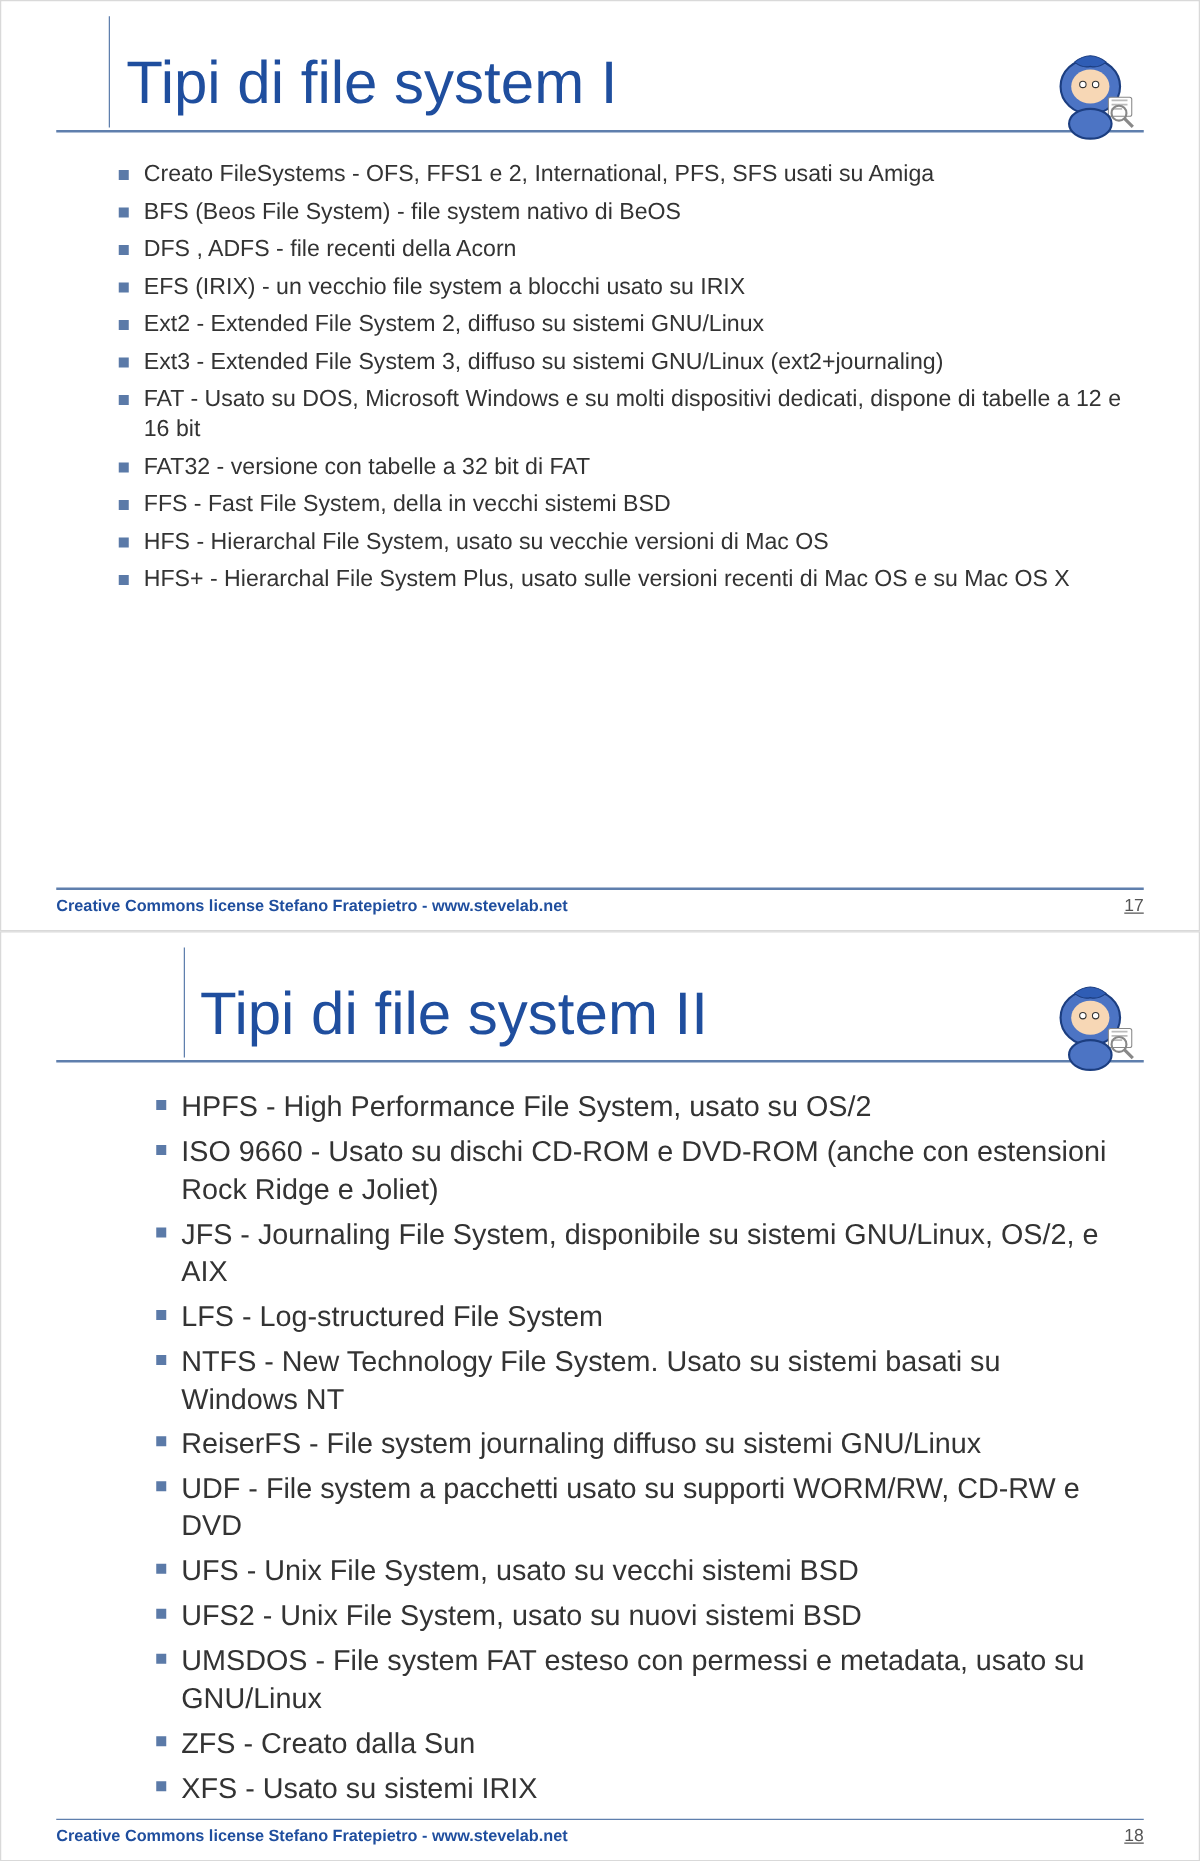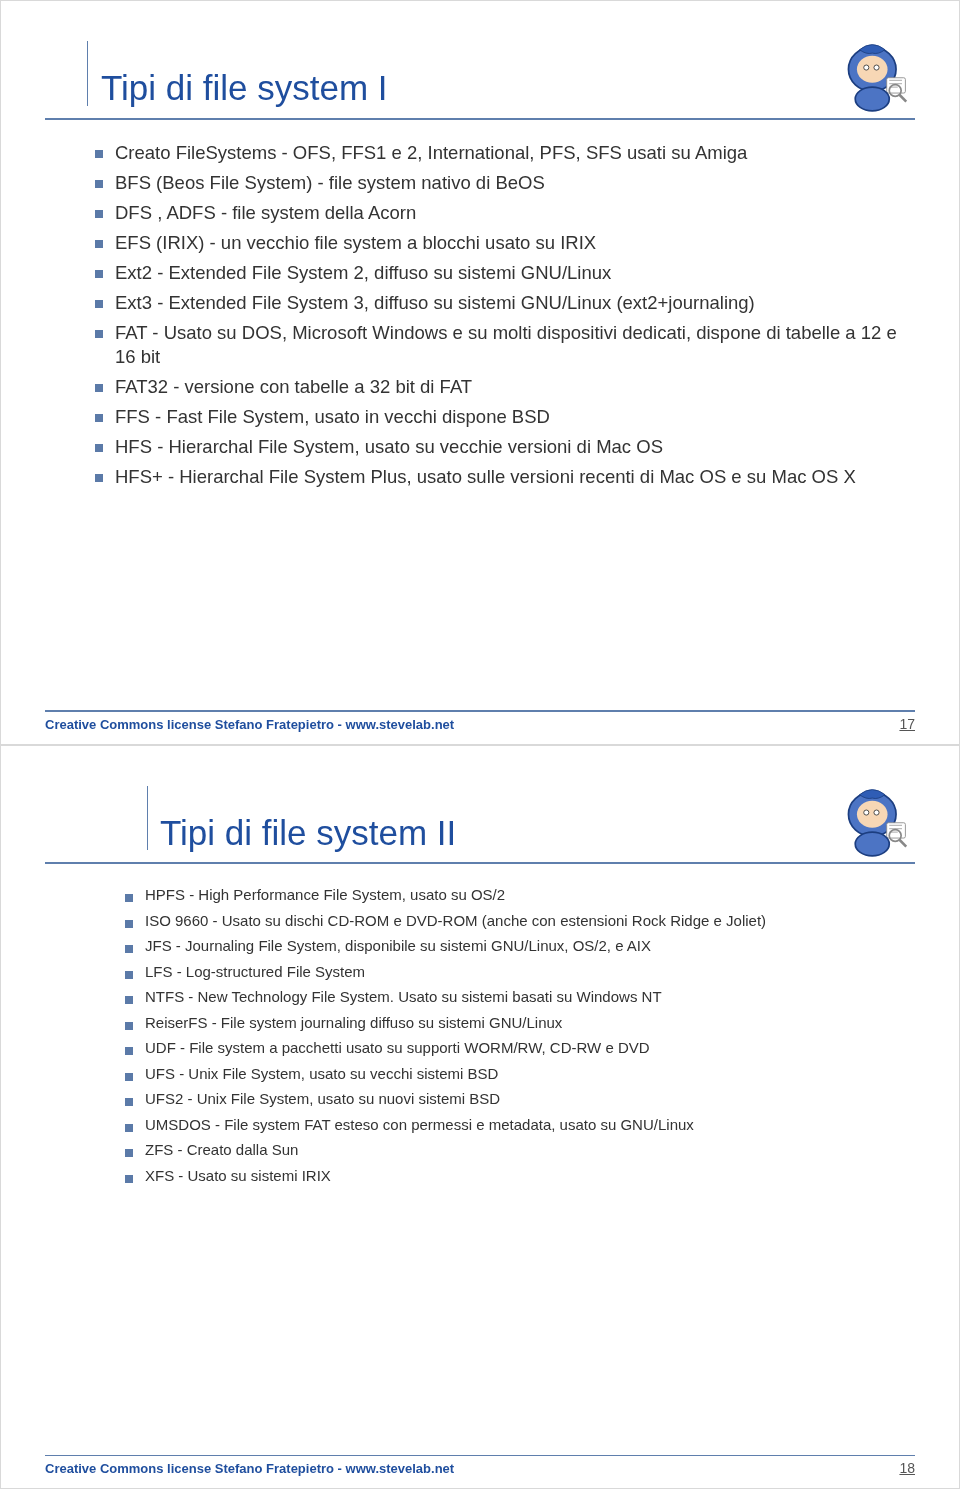--- a/index.html
+++ b/index.html
@@ -5,30 +5,30 @@
   :root { --accent:#5b7aa8; --title:#1f4e9e; --text:#000; --muted:#333; --rule:#5f7fad; }
   * { box-sizing: border-box; }
   body { margin:0; background:#fff; font-family: "Trebuchet MS","Tahoma","Verdana",sans-serif; color:var(--text); }
   .sheet { width:960px; margin:0 auto; }
   .slide { position:relative; height:744.5px; border:1px solid #d9d9d9; margin:0; padding:40px 44px 28px 44px; }
   .slide + .slide { margin-top:0; }
   .title-wrap { position:relative; padding-left:56px; }
   .title-wrap::before {
     content:""; position:absolute; left:42px; top:-28px; width:1px; height:168%; background:var(--rule);
   }
-  .title { font-size:35px; color:var(--title); font-weight:400; margin:28px 0 8px 0; line-height:1.1; }
+  .title { font-size:48px; color:var(--title); font-weight:400; margin:0 0 8px 0; line-height:1.1; }
   .title-rule { height:2px; background:var(--rule); margin:10px 0 18px 0; }
   .body { padding-left:0; }
   ul.bullets { list-style:none; margin:0; padding:0 10px 0 70px; }
   ul.bullets li { position:relative; padding:3px 0 3px 0; font-size:18.5px; line-height:1.3; color:var(--muted); }
   ul.bullets li::before { content:""; position:absolute; left:-20px; top:12px; width:8px; height:8px; background:var(--accent); }
   .slide-2 .title-wrap { padding-left:115px; }
   .slide-2 .title-wrap::before { left:102px; }
   .slide-2 ul.bullets { padding-left:100px; padding-right:20px; font-size:17.5px;}
-  .slide-2 ul.bullets li { font-size:15px; }
+  .slide-2 ul.bullets li { font-size:23px; }
   .footer { position:absolute; left:0; right:0; bottom:12px; padding:0 44px; }
   .footer-rule { height:1.5px; background:var(--rule); margin-bottom:4px; }
   .footer-line { display:flex; justify-content:space-between; align-items:flex-end; }
   .footer-text { font-size:13px; font-weight:700; color:#1f4e9e; }
   .page-num { font-size:14px; color:#555;text-decoration:underline; }
   .mascot-icon { position:absolute; right:46px; top:30px; width:90px; height:85px; }
   .mascot-icon svg { width:100%; height:100%; }
 </style>
 </head>
 <body>
@@ -54,27 +54,27 @@
 
     <div class="title-wrap">
       <h1 class="title">Tipi di file system I</h1>
     </div>
     <div class="title-rule"></div>
 
     <div class="body">
       <ul class="bullets">
         <li>Creato FileSystems - OFS, FFS1 e 2, International, PFS, SFS usati su Amiga</li>
         <li>BFS (Beos File System) - file system nativo di BeOS</li>
-        <li>DFS , ADFS - file system della Acorn</li>
+        <li>DFS , ADFS - file recenti della Acorn</li>
         <li>EFS (IRIX) - un vecchio file system a blocchi usato su IRIX</li>
         <li>Ext2 - Extended File System 2, diffuso su sistemi GNU/Linux</li>
         <li>Ext3 - Extended File System 3, diffuso su sistemi GNU/Linux (ext2+journaling)</li>
         <li>FAT - Usato su DOS, Microsoft Windows e su molti dispositivi dedicati, dispone di tabelle a 12 e 16 bit</li>
         <li>FAT32 - versione con tabelle a 32 bit di FAT</li>
-        <li>FFS - Fast File System, usato in vecchi dispone BSD</li>
+        <li>FFS - Fast File System, della in vecchi sistemi BSD</li>
         <li>HFS - Hierarchal File System, usato su vecchie versioni di Mac OS</li>
         <li>HFS+ - Hierarchal File System Plus, usato sulle versioni recenti di Mac OS e su Mac OS X</li>
       </ul>
     </div>
 
     <div class="footer">
       <div class="footer-rule"></div>
       <div class="footer-line">
         <span class="footer-text">Creative Commons license  Stefano Fratepietro - www.stevelab.net</span>
         <span class="page-num">17</span>

